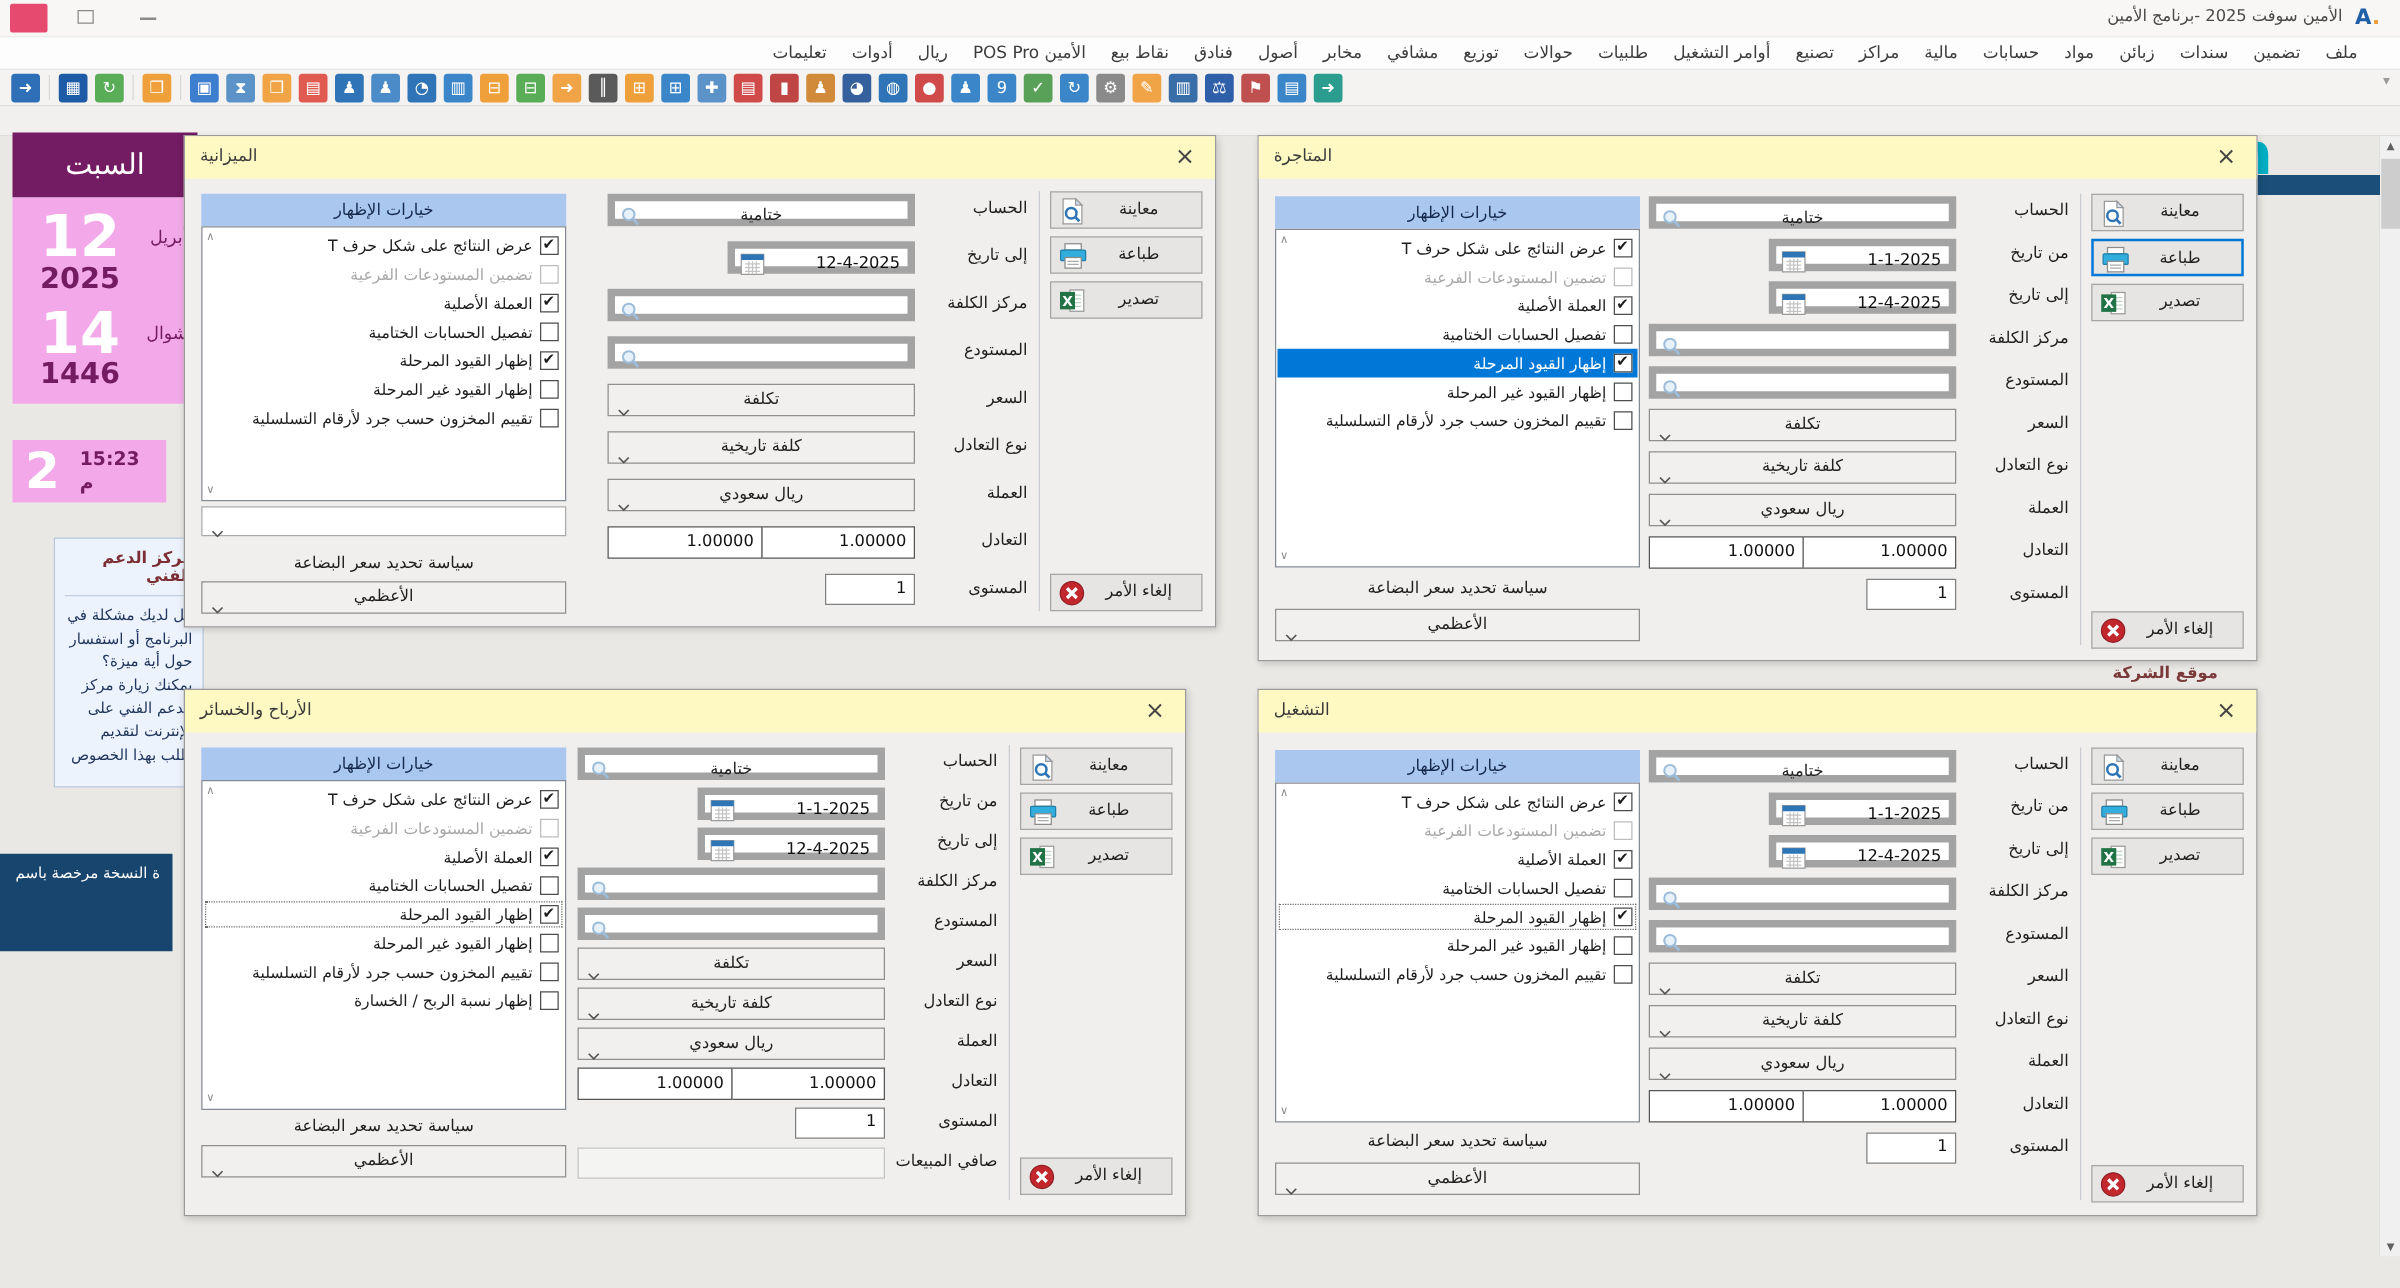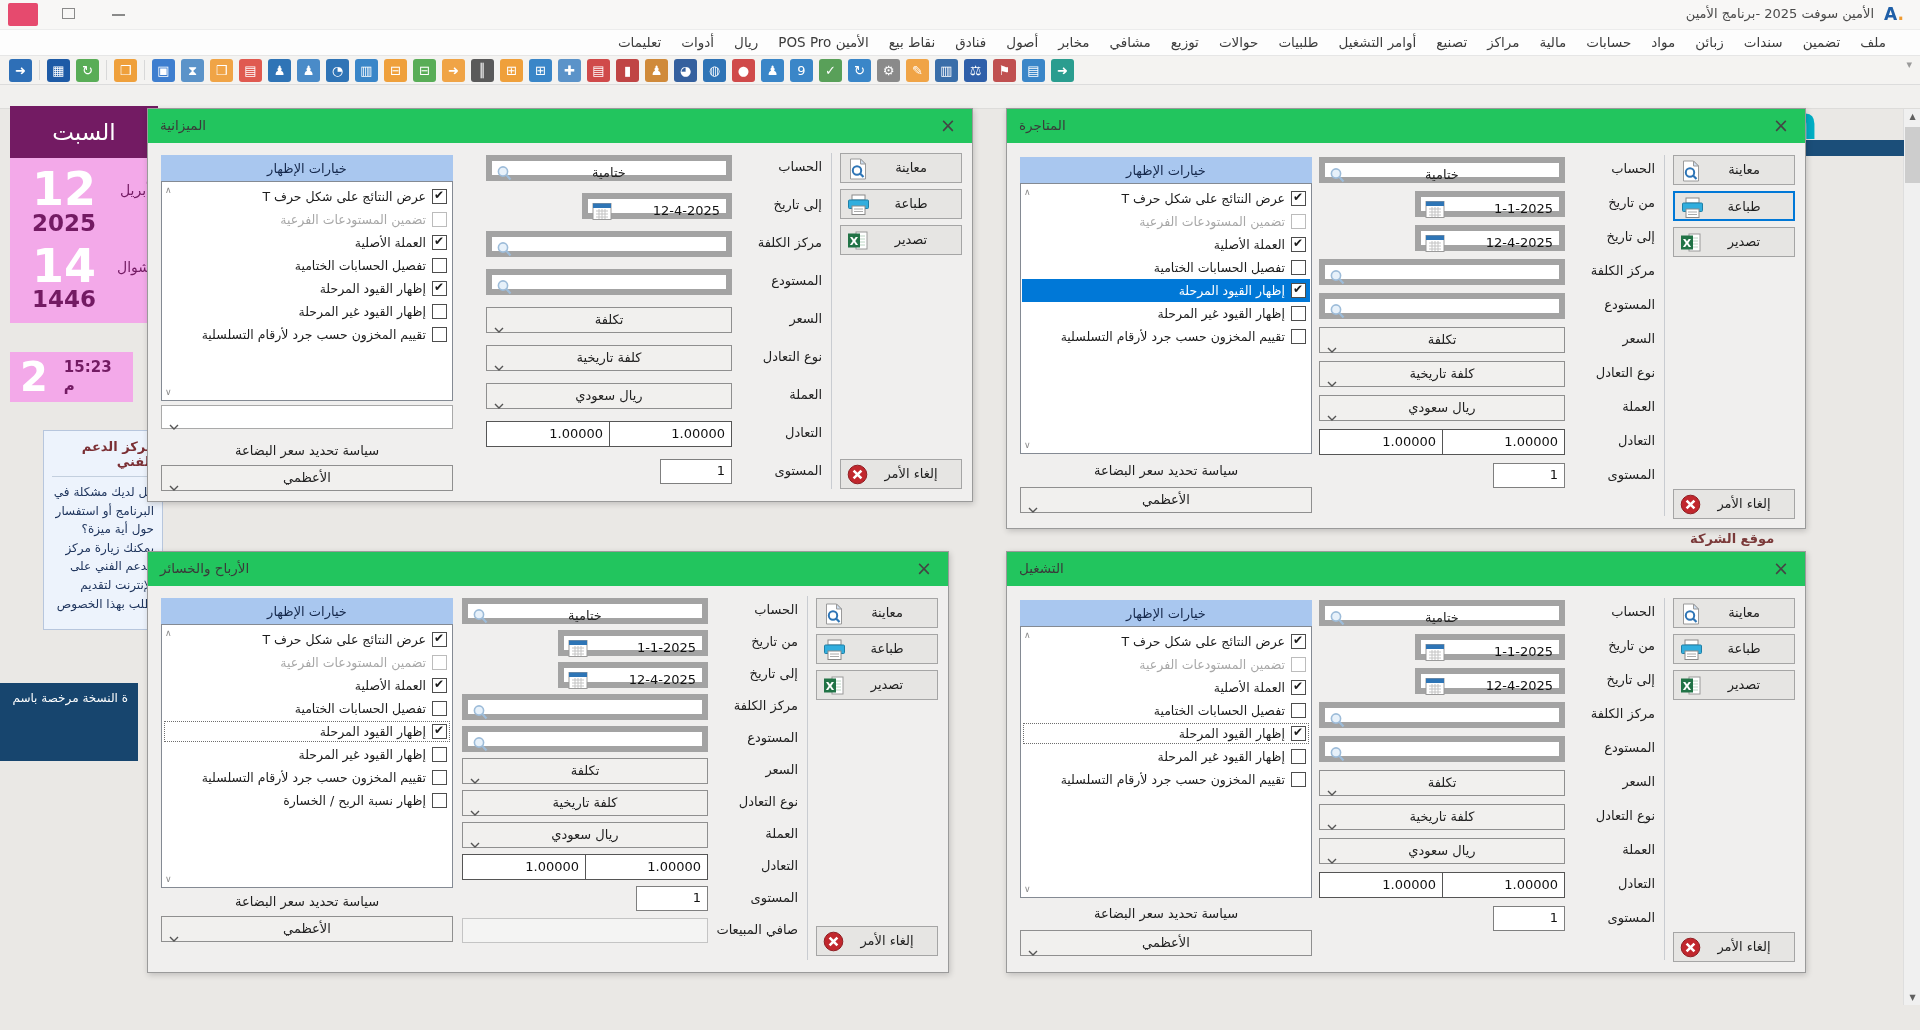--- a/index.html
+++ b/index.html
@@ -43,21 +43,21 @@
   .support h3{margin:0 0 6px 0;font-size:13px;color:#7b2f34;border-bottom:1px solid #c3cfde;padding-bottom:7px;}
   .support p{margin:6px 0 0 0;font-size:12px;color:#20365e;line-height:1.55;text-align:right;}
   .license{left:0;top:683px;width:138px;height:78px;background:#17456e;color:#fff;font-size:12px;direction:rtl;padding:8px 10px;}
   
   .statusbar{left:0;top:1005px;width:1920px;height:25px;background:#2d5a9b;color:#fff;display:flex;align-items:center;justify-content:space-between;padding:0 10px;position:absolute;}
   .sb-left{display:flex;gap:16px;font-size:12.5px;}
   .sb-right{display:flex;gap:4px;font-size:12.5px;align-items:center;}
   .sb-right span{padding:0 9px;border-left:1px solid #4a74ae;}
   
   .dlg{position:absolute;background:#f0efee;border:1px solid #9a9a9a;box-shadow:1px 2px 6px rgba(0,0,0,.18);z-index:5;}
-  .dlg-title{position:absolute;left:0;top:0;right:0;height:34px;background:#22c55e;}
+  .dlg-title{position:absolute;left:0;top:0;right:0;height:34px;background:#fef9c3;}
   .dlg-title span{position:absolute;left:12px;top:8px;font-size:13.5px;color:#3a3a3a;direction:rtl;}
   .dlg-close{position:absolute;right:12px;top:5px;font-size:19px;color:#444;width:24px;text-align:center;cursor:default;}
   .dlbl{position:absolute;font-size:13px;color:#1e1e1e;white-space:nowrap;direction:rtl;}
   .dbox{position:absolute;height:26px;background:#fff;border:6px solid #a3a3a3;}
   .dbox .val{position:absolute;left:0;right:0;top:4px;text-align:center;font-size:13px;color:#222;}
   .dbox .mag{position:absolute;left:3px;top:3px;}
   .datebox .cal-ic{position:absolute;left:4px;top:3px;}
   .datebox .val{position:absolute;right:6px;top:4px;font-size:13px;color:#111;direction:ltr;text-align:center;left:auto;}
   .combo{position:absolute;height:26px;background:#f1f0ee;border:1px solid #8f8f8f;}
   .combo .val{position:absolute;left:0;right:0;top:4px;text-align:center;font-size:13px;color:#222;}

